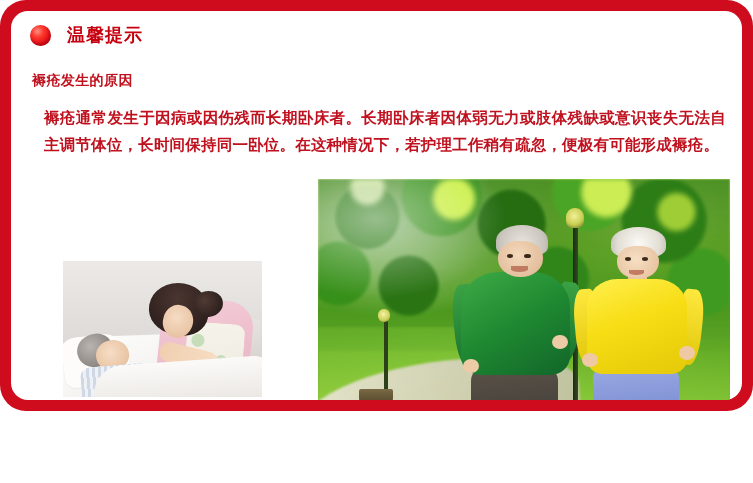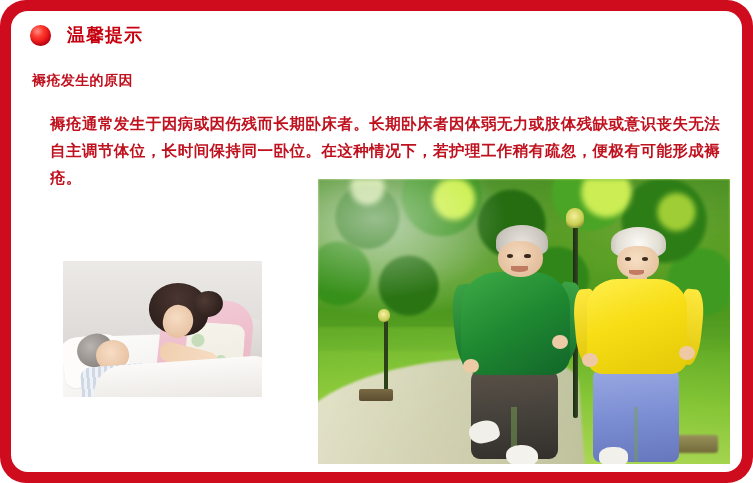--- a/index.html
+++ b/index.html
@@ -10,21 +10,21 @@
   body {
     width: 753px;
     height: 483px;
     overflow: hidden;
     font-family: "DejaVu Sans", "Liberation Sans", sans-serif;
   }
 
   .card {
     position: relative;
     width: 753px;
-    height: 483px;
+    height: 411px;
     box-sizing: border-box;
     background: #ce0c1d;
     border-radius: 26px;
     overflow: hidden;
   }
 
   .card-inner {
     position: absolute;
     left: 11px;
     top: 11px;
@@ -75,21 +75,21 @@
     letter-spacing: 0.4px;
     line-height: 25px;
     margin: 0 0 3px 0;
   }
   .body-text {
     color: #c0111f;
     font-size: 15.5px;
     font-weight: bold;
     line-height: 27px;
     letter-spacing: 0.2px;
-    margin: 18px;
+    margin: 12px;
     text-align: justify;
     text-justify: inter-character;
   }
 
   
   .photo {
     position: absolute;
     overflow: hidden;
   }
 

